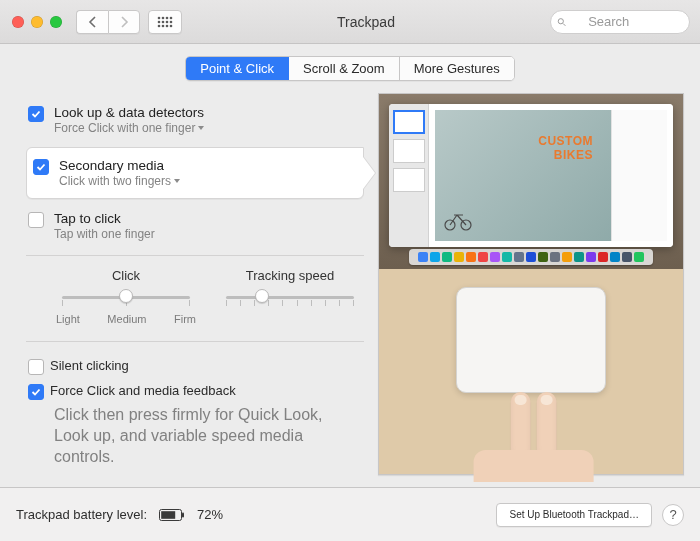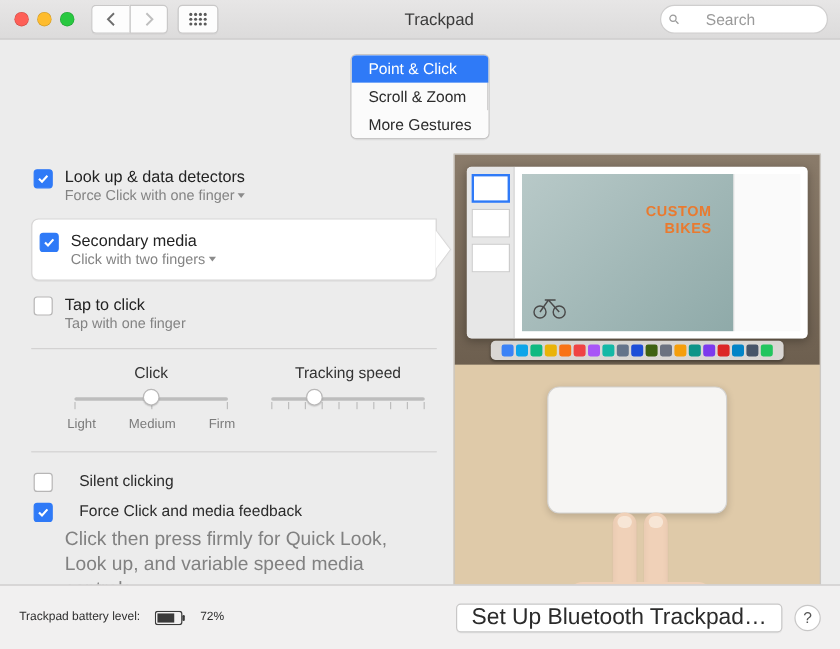--- a/index.html
+++ b/index.html
@@ -7,21 +7,21 @@
   body {
     width: 700px; height: 541px;
     font-family: -apple-system, "Helvetica Neue", Arial, sans-serif;
     font-size: 13px;
     background: #ececec;
     color: #2b2b2b;
     overflow: hidden;
   }
   
   .titlebar {
-    height: 33px;
+    height: 44px;
     background: linear-gradient(#e7e6e6, #dcdbdb);
     border-bottom: 1px solid #c5c4c4;
     display: flex; align-items: center;
     padding: 0 10px;
     gap: 8px;
   }
   .traffic { display:flex; gap:7px; margin-left:2px; margin-right:6px;}
   .dot { width:12px; height:12px; border-radius:50%; box-shadow: inset 0 0 0 .5px rgba(0,0,0,.2); }
   .dot.red{background:#fe5f57;} .dot.yellow{background:#febc2e;} .dot.green{background:#28c840;}
   .tb-btn {
@@ -42,21 +42,21 @@
   .searchbox input{
     border:none; outline:none; font-size:13px; width:100%; background:transparent;
     color:#333;
   }
   .searchbox input::placeholder{color:#9a9a9a;}
   .icon-svg{display:block;}
   
   .tabrow{ display:flex; justify-content:center; padding:12px 0 0 0;}
   .segment{
     display:flex; border:1px solid #c7c6c6; border-radius:5px; overflow:hidden;
-    background:#fff; box-shadow:0 1px 0 rgba(0,0,0,.04);flex-direction:column;
+    background:#fff; box-shadow:0 1px 0 rgba(0,0,0,.04);
   }
   .segment .seg{
     padding:4px 14px; font-size:13px; color:#2b2b2b; border-right:1px solid #c7c6c6;
     background:#fbfbfb;
   }
   .segment .seg:last-child{border-right:none;}
   .segment .seg.active{
     background:#2f7af7; color:#fff; border-right-color:#2f7af7;
   }
   
@@ -105,21 +105,21 @@
   .ticks{position:absolute; left:0; right:0; top:4px; display:flex; justify-content:space-between;}
   .ticks span{width:1px; height:6px; background:#bdbdbd; display:block;}
   .knob{
     position:absolute; top:-7px; width:14px; height:14px; background:#fff; border-radius:50%;
     border:1px solid #b9b8b8; box-shadow:0 1px 1px rgba(0,0,0,.15);
     transform:translateX(-50%);
   }
   .slider-labels{display:flex; justify-content:space-between; font-size:11px; color:#7b7b7b; margin:14px 0 0 0;}
   
   .bottom-opts{padding:12px 0 0 2px;}
-  .bottom-opts .row{display:flex; align-items:flex-start; gap:22px; padding:4px 0;text-align:center;}
+  .bottom-opts .row{display:flex; align-items:flex-start; gap:6px; padding:4px 0;text-align:center;}
   .desc{font-size:16px; color:#818181; margin:1px 0 0 26px; max-width:290px; line-height:1.3;}
   
   .preview{
     width:306px; height:382px; border:1px solid #c7c6c6; background:#d6c5aa;
     display:flex; flex-direction:column; box-shadow:0 1px 1px rgba(0,0,0,.08);
   }
   .prev-top{flex:1 1 46%; background:linear-gradient(180deg,#8a7b6a,#6d5f4f); position:relative; overflow:hidden;}
   .mac-window{
     position:absolute; left:10px; right:10px; top:10px; bottom:22px;
     background:#efefef; border-radius:4px; display:flex; overflow:hidden;
@@ -157,26 +157,26 @@
   .finger{width:20px;height:72px;background:#f0d1b8;border-radius:10px 10px 8px 8px;
           box-shadow:inset 0 -6px 6px rgba(0,0,0,.06), 0 1px 1px rgba(0,0,0,.1);}
   .nail{width:12px;height:10px;background:#f7e6d6;border-radius:6px;margin:3px auto 0 auto;}
   .palm{position:absolute; bottom:0; left:50%; transform:translateX(-50%); width:120px; height:32px; background:#f0d1b8; border-radius:12px 12px 0 0;}
   
   .footer{
     position:absolute; left:0; right:0; bottom:0; height:54px;
     border-top:1px solid #c7c6c6; background:#f1f0f0;
     display:flex; align-items:center; padding:0 16px; gap:10px;
   }
-  .batt-label{font-size:10px; color:#2e2e2e;}
+  .batt-label{font-size:13px; color:#2e2e2e;}
   .batt-icon{display:inline-flex; align-items:center; margin:0 2px 0 2px;}
   .spacer{flex:1;}
   .btn{
     height:24px; padding:0 12px; background:#fff; border:1px solid #c8c7c7; border-radius:4px;
-    font-size:19px; color:#2b2b2b; display:flex; align-items:center; box-shadow:0 1px 0 rgba(0,0,0,.04);
+    font-size:10px; color:#2b2b2b; display:flex; align-items:center; box-shadow:0 1px 0 rgba(0,0,0,.04);
   }
   .help{width:22px;height:22px;border-radius:50%;border:1px solid #c8c7c7;background:#fff;color:#555;display:flex;align-items:center;justify-content:center;font-size:13px;}
 </style>
 </head>
 <body>
 
 <div class="titlebar">
   <div class="traffic">
     <div class="dot red"></div>
     <div class="dot yellow"></div>

